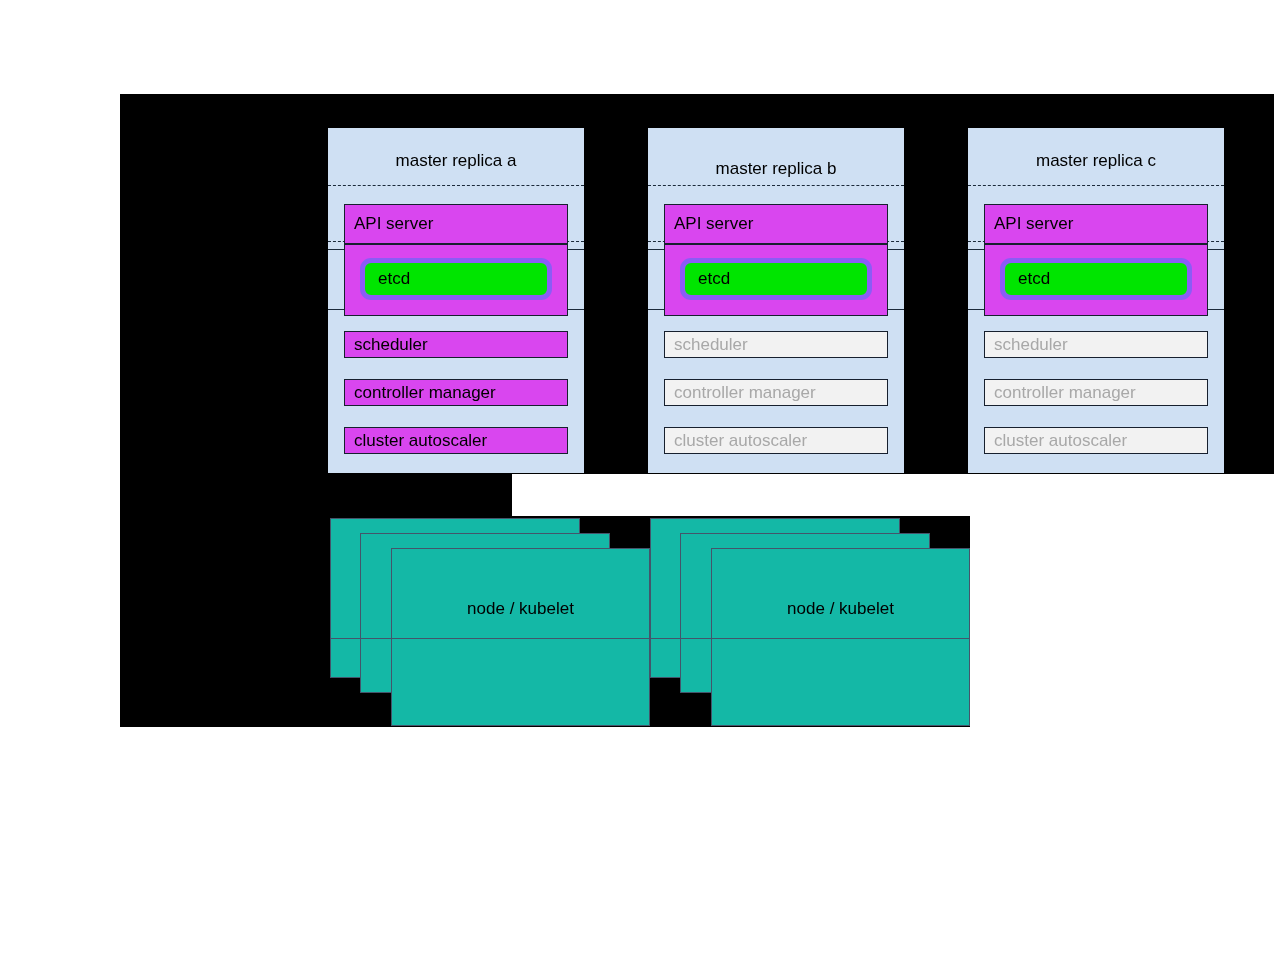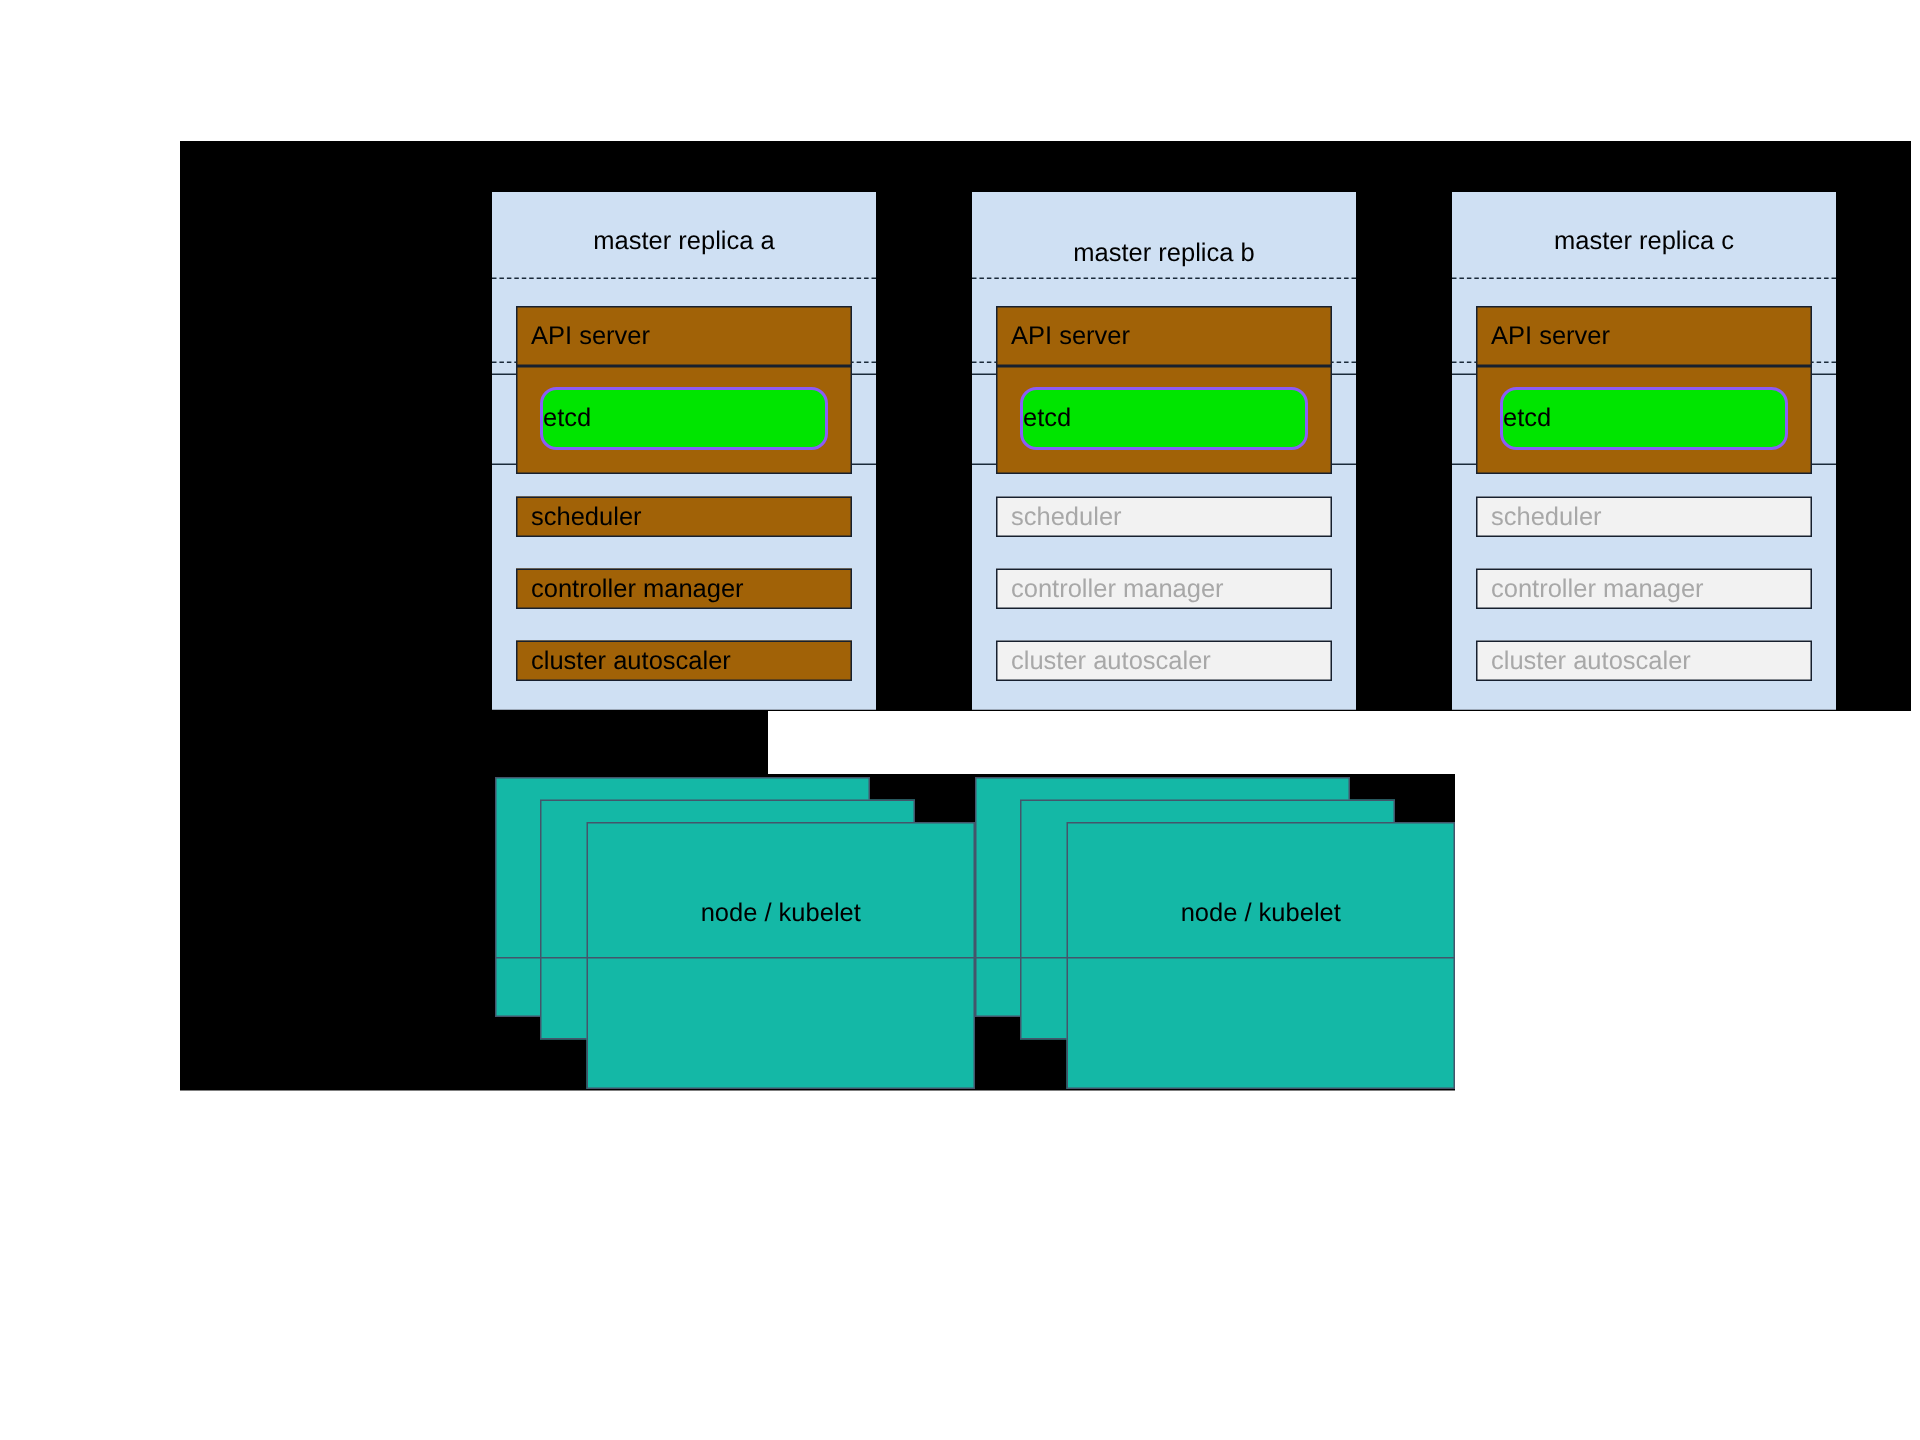--- a/index.html
+++ b/index.html
@@ -55,36 +55,37 @@
   
   .comp {
     position: absolute;
     box-sizing: border-box;
     border: 1px solid #17202e;
     display: flex;
     align-items: center;
     font-size: 17px;
     padding-left: 9px;
     color: #000000;
-    background: #a16207;
+    background: #d946ef;
   }
   .comp.inactive {
     background: #f2f2f2;
     color: #a8a8a8;
   }
 
   
   .etcd {
     position: absolute;
     box-sizing: border-box;
     background: #00e500;
-    border: 2px solid #8b5cf6;
+    border: 5px solid #8b5cf6;
     border-radius: 11px;
     display: flex;
     align-items: center;
+    padding-left: 13px;
     font-size: 17px;
     color: #000000;
   }
 
   
   .hline {
     position: absolute;
     height: 0;
     border-top: 1px solid #1b2a3a;
   }

